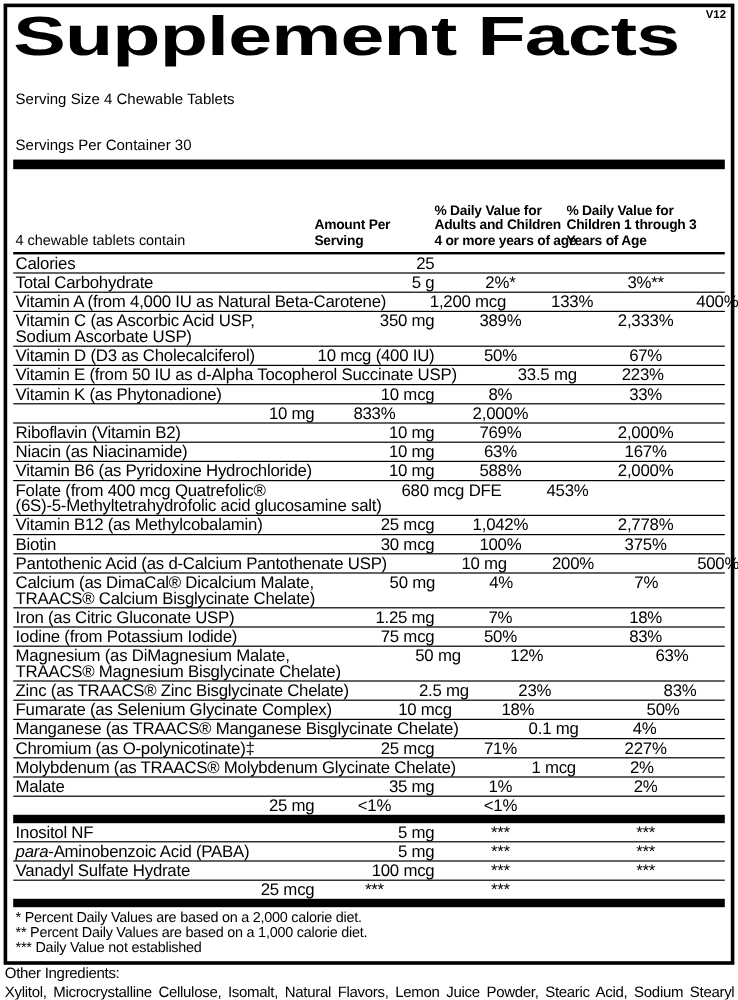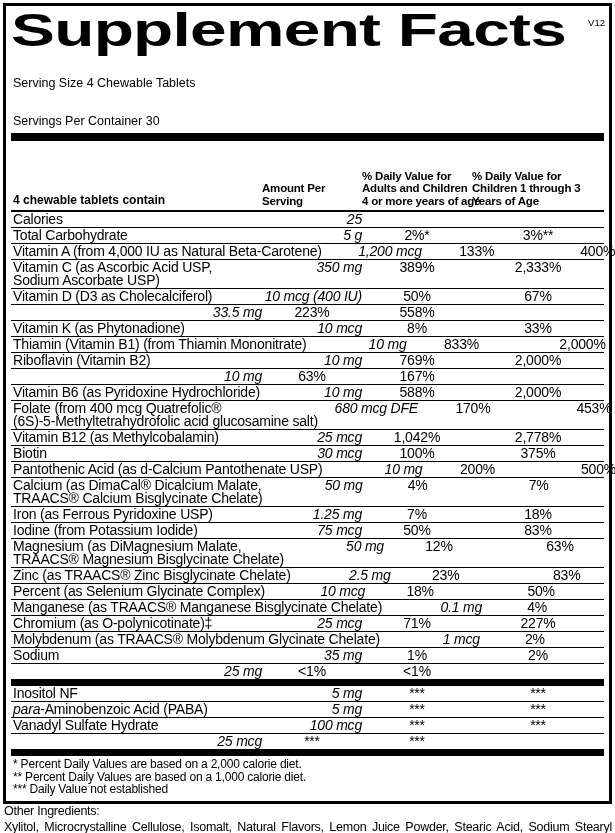--- a/index.html
+++ b/index.html
@@ -12,22 +12,22 @@
   .label-box{
     box-sizing:border-box;
     width:609px;
     margin:3px 0 0 3px;
     border:3px solid #000;
     padding:0 5px 3px 5px;
     position:relative;
     background:#fff;
   }
   .version{
-    position:absolute;top:11px;right:4px;
-    font-size:9.5px;font-weight:normal;letter-spacing:0;
+    position:absolute;top:1px;right:4px;
+    font-size:9.5px;font-weight:bold;letter-spacing:0;
   }
   .title{
     font-size:46px;
     font-weight:bold;
     line-height:44px;
     white-space:nowrap;
     transform:scaleX(1.43);
     transform-origin:0 50%;
     margin-top:2px;
     letter-spacing:-0.5px;
@@ -39,35 +39,35 @@
   .bar.b7{height:7px;}
   .grid{
     display:grid;
     grid-template-columns:1fr 100px 110px 132px;
   }
   .header-row{
     align-items:end;
     padding:4px 0 3px 0;
     border-bottom:2px solid #000;
   }
-  .h-contain{font-weight:bold;font-size:12px;padding-left:2px;margin-top:48px;}
+  .h-contain{font-weight:normal;font-size:12px;padding-left:2px;margin-top:48px;}
   .h-col{
     font-weight:bold;font-size:11.5px;line-height:12.5px;
     text-align:left;white-space:pre;letter-spacing:-0.2px;
   }
   .row{
     border-bottom:1px solid #000;
     padding:1px 0;
     font-size:14px;
     line-height:13px;
     letter-spacing:-0.2px;
   }
   .rows-section .row:last-child{border-bottom:none;}
   .cell.name{white-space:pre;padding-left:2px;}
-  .cell.amount{text-align:right;white-space:nowrap;font-style:italic;}
+  .cell.amount{text-align:right;white-space:nowrap;}
   .cell.adults,.cell.children{text-align:center;white-space:nowrap;}
   .ital{font-style:italic;text-align:center;}
   .footnotes{padding:2px 0 2px 2px;}
   .footnotes div{font-size:12px;line-height:12.5px;letter-spacing:-0.2px;}
   .other-ingredients{margin:0 3px 0 4px;letter-spacing:-0.25px;}
   .oi-label{font-size:12.5px;line-height:15px;}
   .oi-text{font-size:12.5px;line-height:17px;text-align:justify;}
 </style>
 </head>
 <body>
@@ -119,58 +119,58 @@
         <div class="cell adults">389%</div>
         <div class="cell children">2,333%</div>
       </div>
       <div class="grid row">
         <div class="cell name">Vitamin D (D3 as Cholecalciferol)</div>
         <div class="cell amount">10 mcg (400 IU)</div>
         <div class="cell adults">50%</div>
         <div class="cell children">67%</div>
       </div>
       <div class="grid row">
+        <div class="cell name">Vitamin E (from 50 IU as d-Alpha Tocopherol Succinate USP)</div>
         <div class="cell amount">33.5 mg</div>
         <div class="cell adults">223%</div>
         <div class="cell children">558%</div>
       </div>
       <div class="grid row">
         <div class="cell name">Vitamin K (as Phytonadione)</div>
         <div class="cell amount">10 mcg</div>
         <div class="cell adults">8%</div>
         <div class="cell children">33%</div>
       </div>
       <div class="grid row">
-        <div class="cell name">Thiamin (Vitamin B1) (from Thiamin Mononitrate)</div>
         <div class="cell amount">10 mg</div>
         <div class="cell adults">833%</div>
         <div class="cell children">2,000%</div>
       </div>
       <div class="grid row">
         <div class="cell name">Riboflavin (Vitamin B2)</div>
         <div class="cell amount">10 mg</div>
         <div class="cell adults">769%</div>
         <div class="cell children">2,000%</div>
       </div>
       <div class="grid row">
+        <div class="cell name">Niacin (as Niacinamide)</div>
         <div class="cell amount">10 mg</div>
         <div class="cell adults">63%</div>
         <div class="cell children">167%</div>
       </div>
       <div class="grid row">
         <div class="cell name">Vitamin B6 (as Pyridoxine Hydrochloride)</div>
         <div class="cell amount">10 mg</div>
         <div class="cell adults">588%</div>
         <div class="cell children">2,000%</div>
       </div>
       <div class="grid row">
         <div class="cell name">Folate (from 400 mcg Quatrefolic®
 (6S)-5-Methyltetrahydrofolic acid glucosamine salt)</div>
         <div class="cell amount">680 mcg DFE</div>
-        <div class="cell adults">170%</div>
         <div class="cell children">453%</div>
       </div>
       <div class="grid row">
         <div class="cell name">Vitamin B12 (as Methylcobalamin)</div>
         <div class="cell amount">25 mcg</div>
         <div class="cell adults">1,042%</div>
         <div class="cell children">2,778%</div>
       </div>
       <div class="grid row">
         <div class="cell name">Biotin</div>
@@ -185,21 +185,21 @@
         <div class="cell children">500%</div>
       </div>
       <div class="grid row">
         <div class="cell name">Calcium (as DimaCal® Dicalcium Malate,
 TRAACS® Calcium Bisglycinate Chelate)</div>
         <div class="cell amount">50 mg</div>
         <div class="cell adults">4%</div>
         <div class="cell children">7%</div>
       </div>
       <div class="grid row">
-        <div class="cell name">Iron (as Ferrous Pyridoxine USP)</div>
+        <div class="cell name">Iron (as Citric Gluconate USP)</div>
         <div class="cell amount">1.25 mg</div>
         <div class="cell adults">7%</div>
         <div class="cell children">18%</div>
       </div>
       <div class="grid row">
         <div class="cell name">Iodine (from Potassium Iodide)</div>
         <div class="cell amount">75 mcg</div>
         <div class="cell adults">50%</div>
         <div class="cell children">83%</div>
       </div>
@@ -210,21 +210,21 @@
         <div class="cell adults">12%</div>
         <div class="cell children">63%</div>
       </div>
       <div class="grid row">
         <div class="cell name">Zinc (as TRAACS® Zinc Bisglycinate Chelate)</div>
         <div class="cell amount">2.5 mg</div>
         <div class="cell adults">23%</div>
         <div class="cell children">83%</div>
       </div>
       <div class="grid row">
-        <div class="cell name">Percent (as Selenium Glycinate Complex)</div>
+        <div class="cell name">Fumarate (as Selenium Glycinate Complex)</div>
         <div class="cell amount">10 mcg</div>
         <div class="cell adults">18%</div>
         <div class="cell children">50%</div>
       </div>
       <div class="grid row">
         <div class="cell name">Manganese (as TRAACS® Manganese Bisglycinate Chelate)</div>
         <div class="cell amount">0.1 mg</div>
         <div class="cell adults">4%</div>
         <div class="cell children">8%</div>
       </div>
@@ -234,21 +234,21 @@
         <div class="cell adults">71%</div>
         <div class="cell children">227%</div>
       </div>
       <div class="grid row">
         <div class="cell name">Molybdenum (as TRAACS® Molybdenum Glycinate Chelate)</div>
         <div class="cell amount">1 mcg</div>
         <div class="cell adults">2%</div>
         <div class="cell children">6%</div>
       </div>
       <div class="grid row">
-        <div class="cell name">Sodium</div>
+        <div class="cell name">Malate</div>
         <div class="cell amount">35 mg</div>
         <div class="cell adults">1%</div>
         <div class="cell children">2%</div>
       </div>
       <div class="grid row">
         <div class="cell amount">25 mg</div>
         <div class="cell adults">&lt;1%</div>
         <div class="cell children">&lt;1%</div>
       </div>
     </div>

